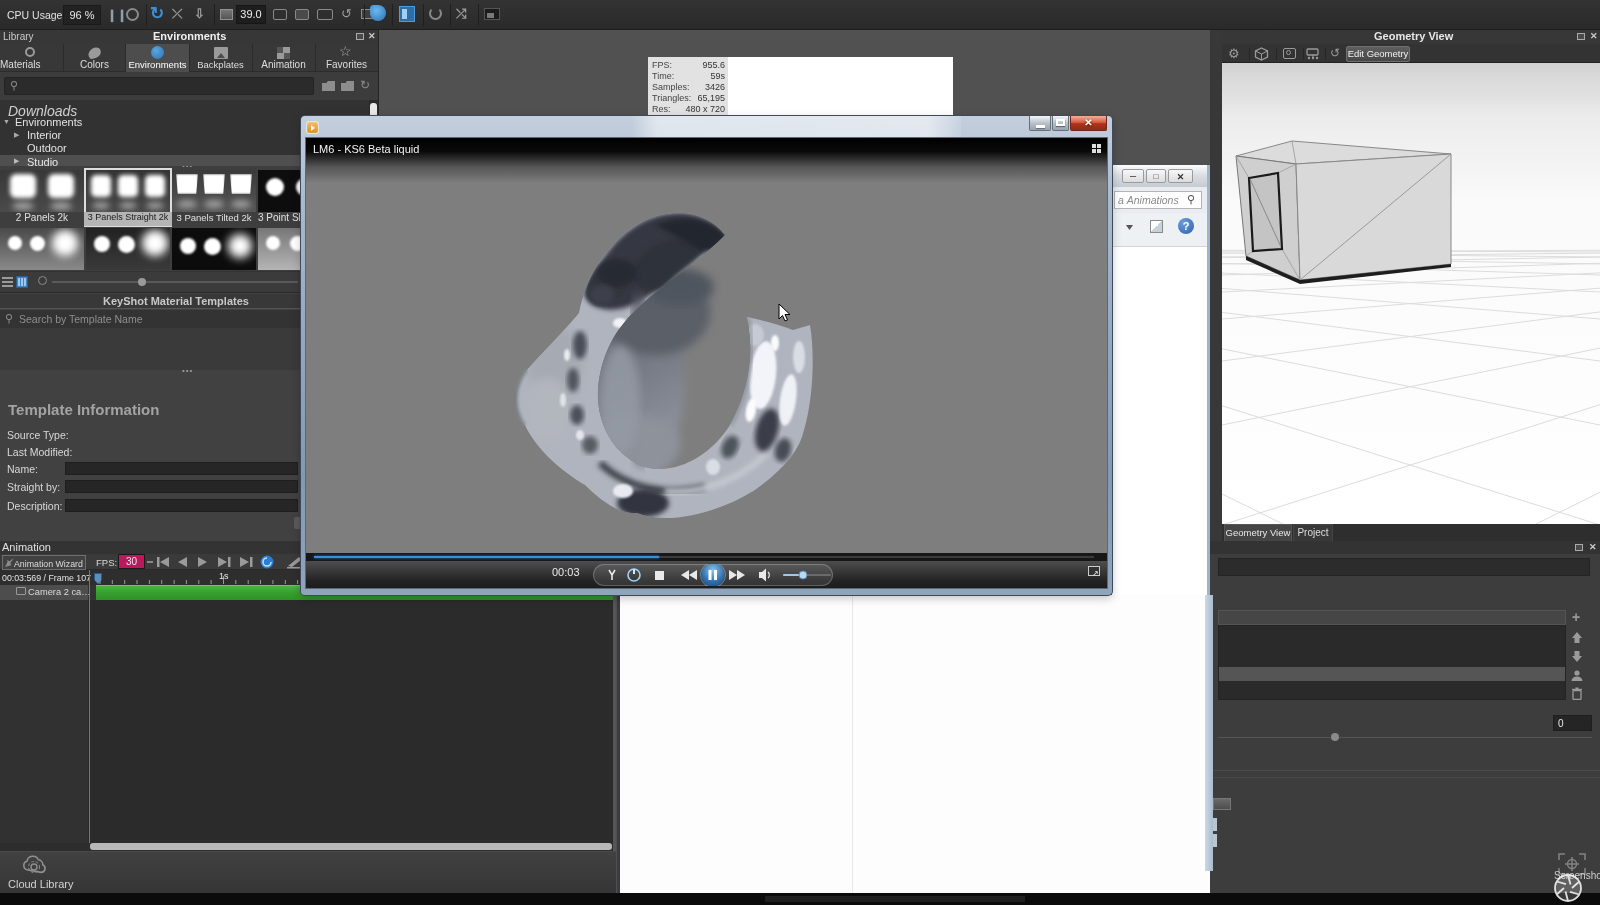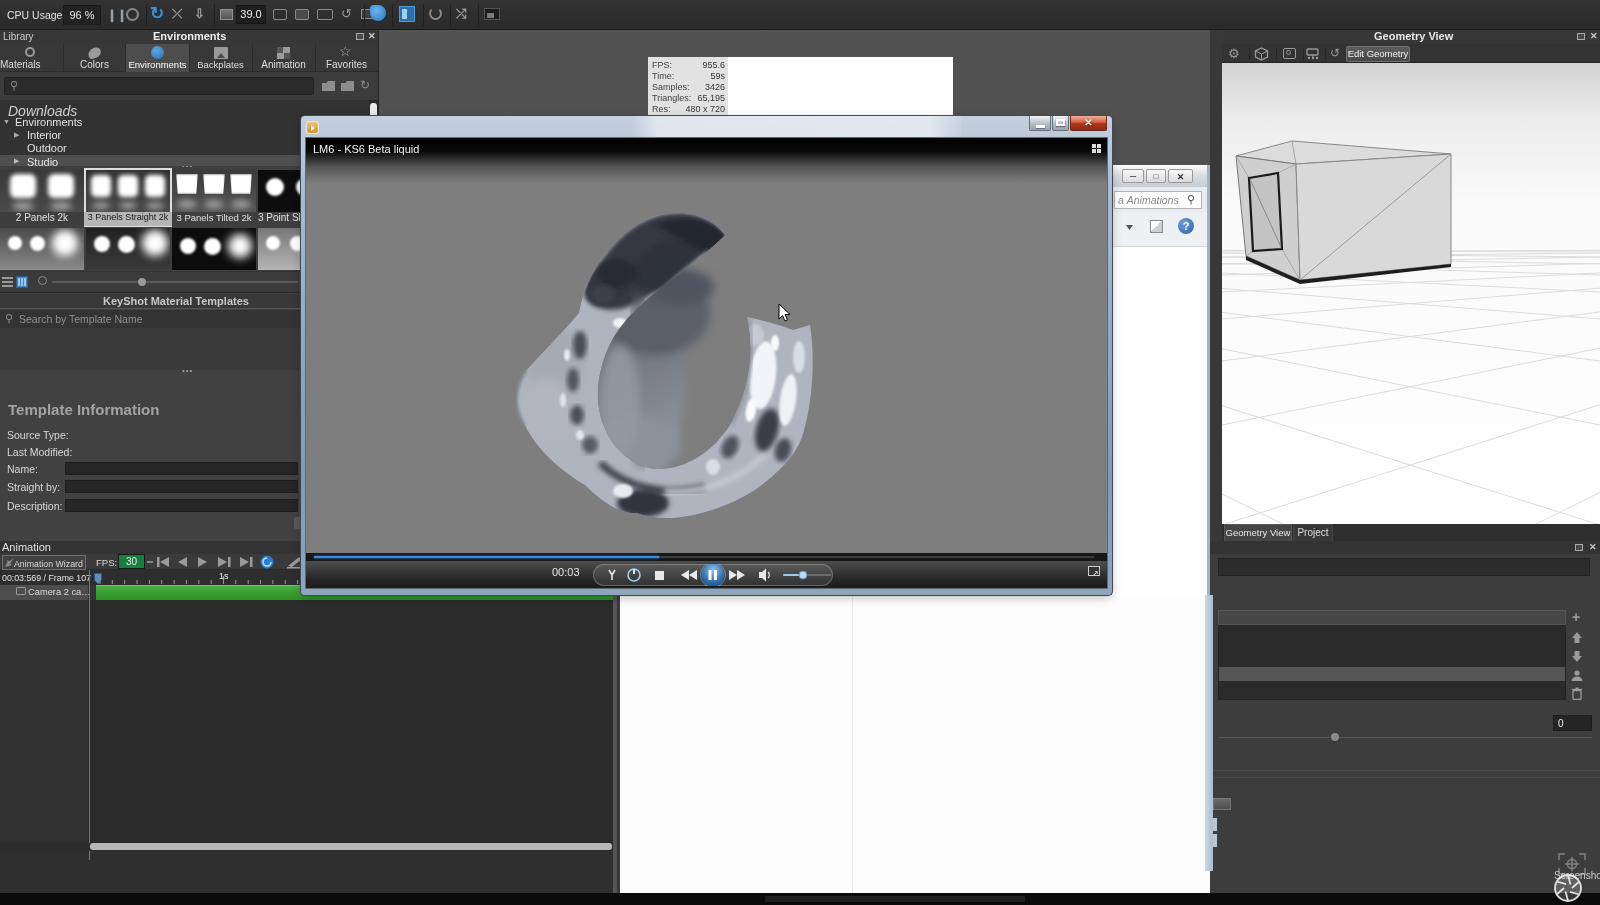--- a/index.html
+++ b/index.html
@@ -190,21 +190,21 @@
 <div class="abs" style="left:0;top:541px;width:616px;height:352px;background:#2f2f2f;">
 <div class="abs" style="left:0;top:0;width:616px;height:13px;background:#333;">
       <div class="abs" style="left:2px;top:0px;color:#e0e0e0;font-size:11px;">Animation</div>
     </div>
 <div class="abs" style="left:0;top:13px;width:616px;height:16px;background:#3a3a3a;border-bottom:1px solid #2a2a2a;">
 <div class="abs" style="left:2px;top:1px;width:84px;height:15px;background:#414141;border:1px solid #6e6e6e;">
  <div class="abs" style="left:2px;top:2px;width:9px;height:9px;background:#8a8a8a;clip-path:polygon(0 100%,30% 40%,20% 20%,50% 35%,100% 0,60% 55%,70% 80%);"></div>
  <div class="abs" style="left:11px;top:2.5px;color:#dcdcdc;font-size:8.8px;white-space:nowrap;">Animation Wizard</div>
 </div>
 <div class="abs" style="left:96px;top:3px;color:#d8d8d8;font-size:9.5px;">FPS:</div>
-<div class="abs" style="left:118px;top:0px;width:27px;height:15px;background:#15803d;border:1px solid #1a1a1a;color:#e8e8e8;font-size:10px;text-align:center;line-height:14px;">30</div>
+<div class="abs" style="left:118px;top:0px;width:27px;height:15px;background:#be185d;border:1px solid #1a1a1a;color:#e8e8e8;font-size:10px;text-align:center;line-height:14px;">30</div>
 <div class="abs" style="left:147px;top:7px;width:6px;height:2px;background:#888;"></div>
 </div>
 <svg class="abs" style="left:0;top:13px;" width="320" height="16" viewBox="0 0 320 16">
       <g fill="#9a9a9a">
         <rect x="157" y="3" width="2.5" height="10"></rect>
         <polygon points="169,3 169,13 160,8"></polygon>
         <polygon points="187,3 187,13 178,8"></polygon>
         <polygon points="198,3 198,13 207,8"></polygon>
         <polygon points="218,3 218,13 227,8"></polygon>
         <rect x="228" y="3" width="2.5" height="10"></rect>
@@ -269,20 +269,28 @@
       <div class="abs" style="left:16px;top:2px;width:10px;height:8px;border:1px solid #999;border-radius:1px;"></div>
       <div class="abs" style="left:28px;top:2px;color:#dcdcdc;font-size:9.3px;white-space:nowrap;">Camera 2 ca…</div>
     </div>
 <div class="abs" style="left:96px;top:44px;width:517px;height:15px;background:linear-gradient(#4cb244,#37a02f 45%,#2f9128);border-top:1px solid #67c95e;"></div>
 <div class="abs" style="left:0;top:59px;width:613px;height:243px;background:#2b2b2b;"></div>
 <div class="abs" style="left:0;top:59px;width:88px;height:243px;background:#313131;"></div>
 <div class="abs" style="left:89px;top:29px;width:1px;height:290px;background:#777;"></div>
 <div class="abs" style="left:613px;top:0px;width:3px;height:352px;background:#555;"></div>
 <div class="abs" style="left:0;top:302px;width:613px;height:8px;background:#2d2d2d;"></div>
 <div class="abs" style="left:90px;top:302px;width:522px;height:7px;background:#b8b8b8;border-radius:3px;"></div>
+<div class="abs" style="left:0;top:310px;width:616px;height:42px;background:linear-gradient(#414141,#353535);border-top:1px solid #4a4a4a;">
+<svg class="abs" style="left:22px;top:2px;" width="26" height="22" viewBox="0 0 26 22">
+ <path d="M6 16 a4.5 4.5 0 0 1 -1 -8.8 a6 6 0 0 1 11.4 -1.4 a5 5 0 0 1 4.4 5 a4 4 0 0 1 -1.6 7.6 z" fill="none" stroke="#8f8f8f" stroke-width="1.6"></path>
+ <circle cx="12" cy="13" r="3" fill="none" stroke="#8f8f8f" stroke-width="1.4"></circle>
+ <circle cx="12" cy="13" r="5.5" fill="none" stroke="#8f8f8f" stroke-width="1" stroke-dasharray="2.5 2"></circle>
+</svg>
+<div class="abs" style="left:8px;top:26px;color:#d2d2d2;font-size:11px;">Cloud Library</div>
+</div>
 </div>
 
 <div class="abs" style="left:1210px;top:30px;width:12px;height:511px;background:#383838;"></div>
 <div class="abs" style="left:1222px;top:30px;width:424px;height:511px;background:#3c3c3c;">
 <div class="abs" style="left:0;top:0;width:378px;height:14px;background:#373737;">
       <div class="abs" style="left:152px;top:0px;color:#e8e8e8;font-size:11px;font-weight:bold;">Geometry View</div>
       <div class="abs" style="left:355px;top:3px;width:8px;height:7px;border:1px solid #aaa;background:#4a4a4a;"></div>
       <div class="abs" style="left:368px;top:1px;color:#ccc;font-size:9px;font-weight:bold;">✕</div>
     </div>
 <div class="abs" style="left:0;top:14px;width:378px;height:19px;background:#333;border-bottom:1px solid #222;">

